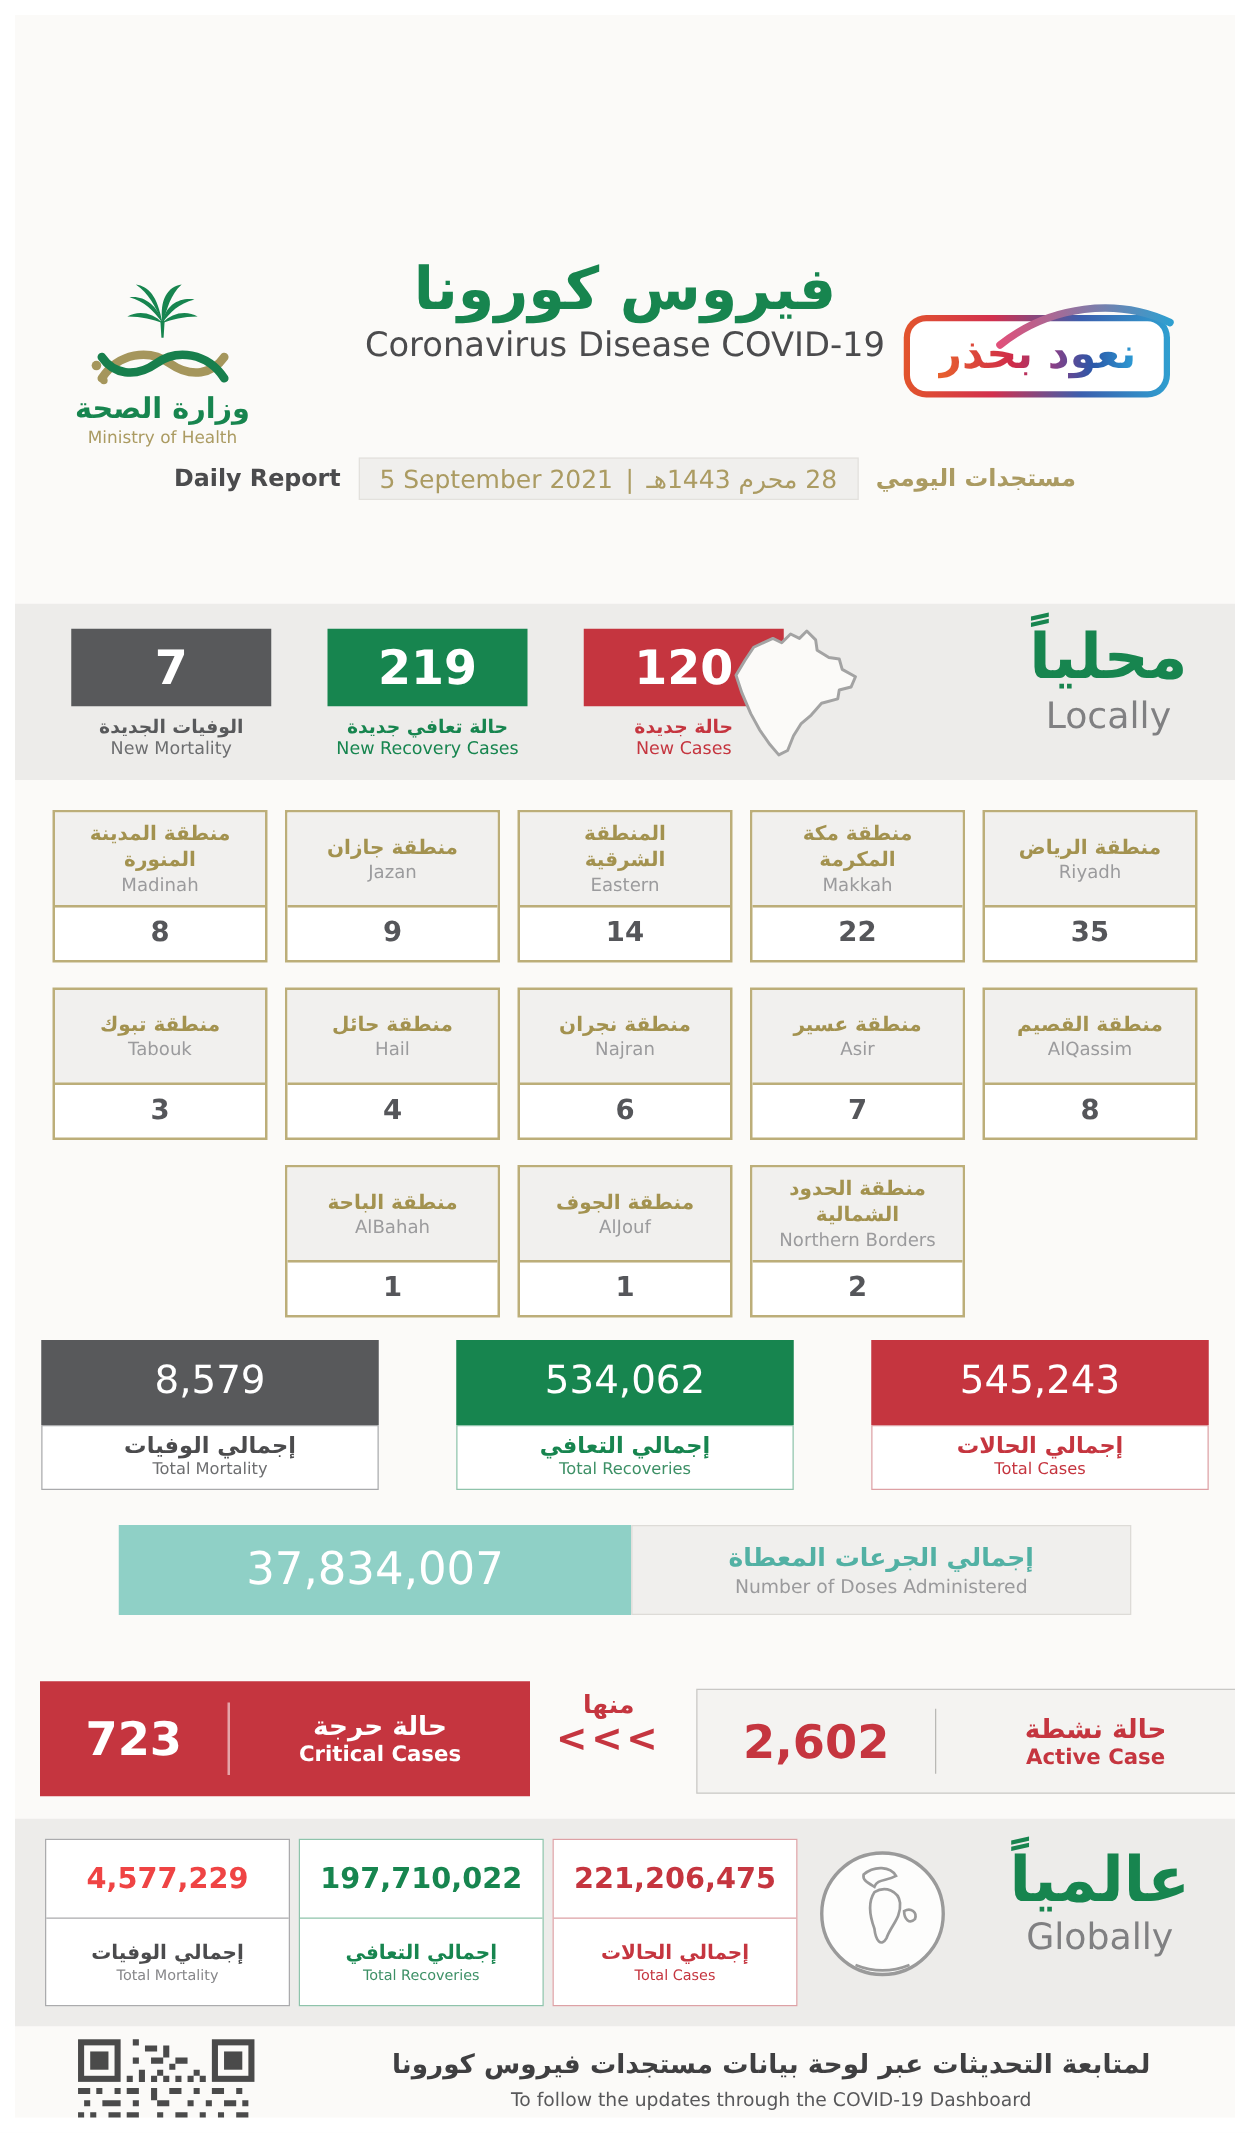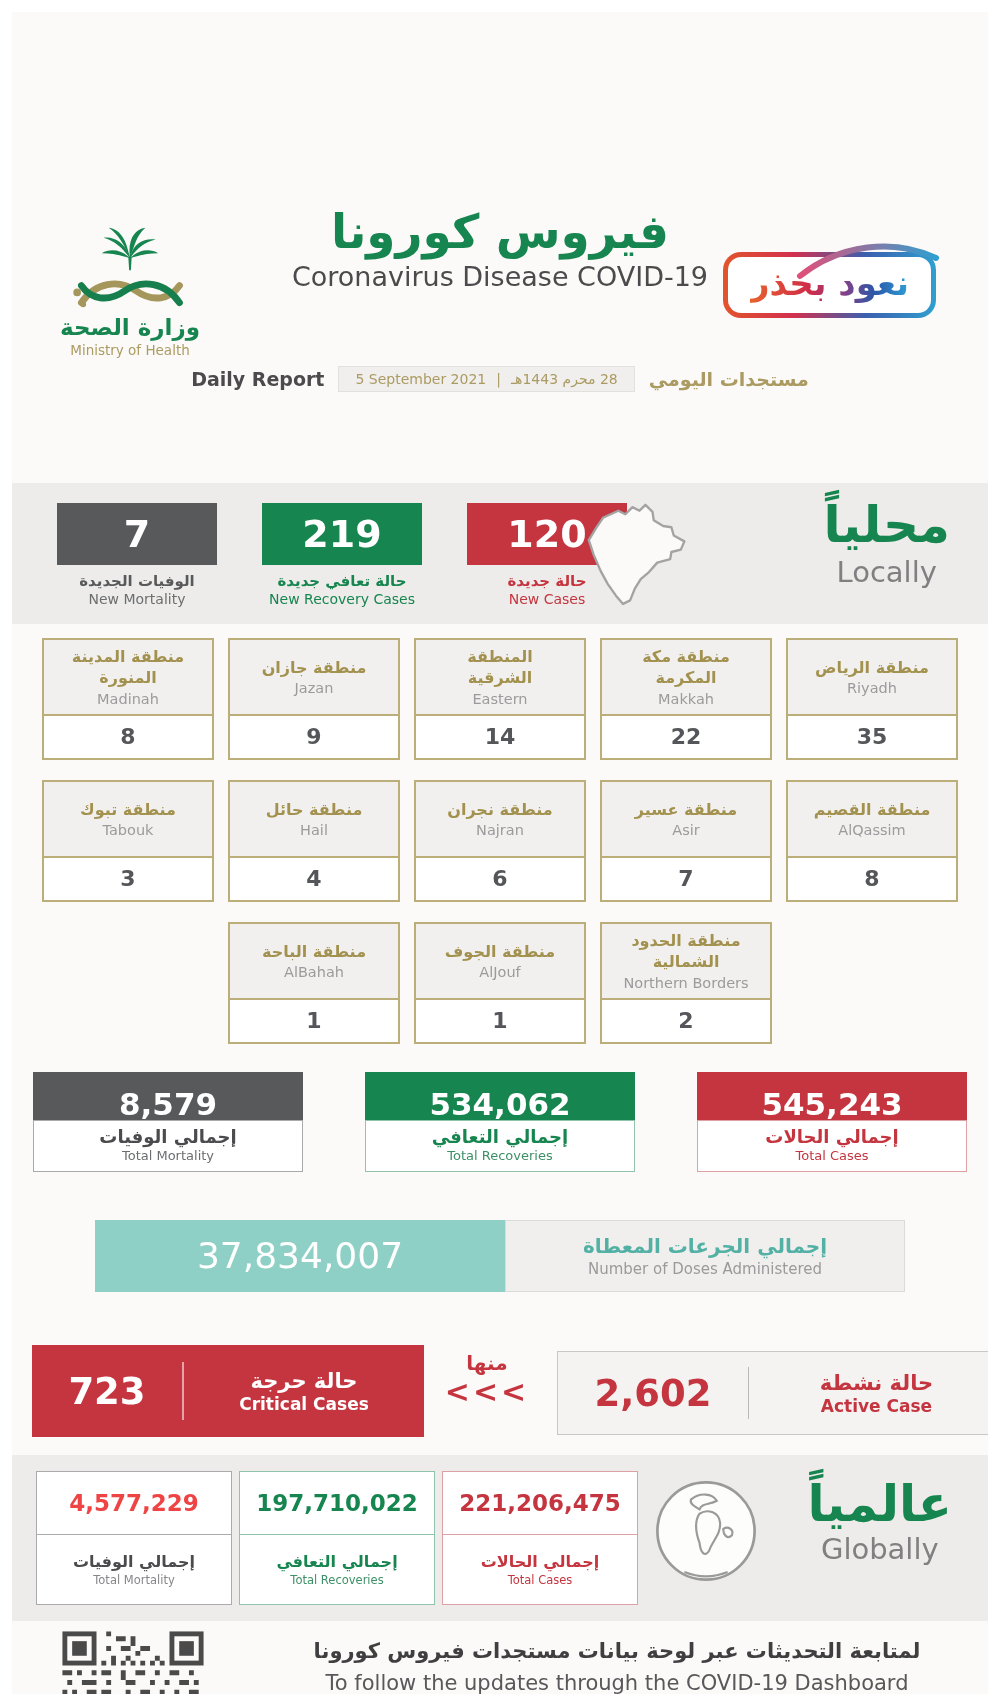--- a/index.html
+++ b/index.html
@@ -19,55 +19,55 @@
   .badge-inner{background:#fff;border-radius:13px;padding:6px 22px 10px;}
   .badge-text{font-size:34px;font-weight:bold;color:#c32a52;direction:rtl;}
   @supports ((-webkit-background-clip:text) or (background-clip:text)){
     .badge-text{background-image:linear-gradient(90deg,#e8622d 0%,#cf2b49 38%,#8a3f86 58%,#2b57a8 78%,#2d9fd6 100%);
       -webkit-background-clip:text;background-clip:text;color:transparent;}
   }
   .badge-swoosh{position:absolute;top:-16px;right:-6px;}
   .date-row{position:absolute;top:158px;left:0;width:100%;display:flex;justify-content:center;
             align-items:center;gap:14px;}
   .dr-en{font-size:19px;font-weight:600;color:#4b4b4d;}
-  .date-box{background:#f0efed;border:1px solid #e3e1dd;padding:4px 16px;font-size:14px;color:#ab9b62;
+  .date-box{background:#f0efed;border:1px solid #e3e1dd;padding:4px 16px;font-size:20px;color:#ab9b62;
             display:flex;gap:10px;align-items:center;}
   .dr-ar{font-size:19px;font-weight:bold;color:#ab9b62;direction:rtl;}
   .title-ar{text-align:center;margin-top:196px;font-size:47px;font-weight:bold;color:#17854f;direction:rtl;line-height:1;}
   .title-en{text-align:center;font-size:27px;font-weight:500;color:#4b4b4d;margin-top:6px;}
 
   
   .locband{height:141px;background:#edecea;position:relative;}
   .stat{position:absolute;top:20px;width:160px;text-align:center;}
   .stat-box{height:62px;line-height:62px;color:#fff;font-size:38px;font-weight:bold;}
   .stat-ar{margin-top:7px;font-size:15px;font-weight:bold;direction:rtl;}
   .stat-en{font-size:14px;margin-top:1px;}
   .st-gray .stat-box{background:#58595b;} .st-gray .stat-ar{color:#58595b;} .st-gray .stat-en{color:#6d6e70;}
   .st-green .stat-box{background:#17854f;} .st-green .stat-ar{color:#17854f;} .st-green .stat-en{color:#17854f;}
   .st-red .stat-box{background:#c5353f;} .st-red .stat-ar{color:#c5353f;} .st-red .stat-en{color:#c5353f;}
   .map-svg{position:absolute;right:288px;top:10px;}
   .loc-head{position:absolute;right:38px;top:14px;text-align:center;}
   .loc-head-ar{font-size:50px;font-weight:bold;color:#17854f;direction:rtl;line-height:1.15;}
   .loc-head-en{font-size:29px;color:#808082;margin-top:0px;}
 
   
-  .regions{height:440px;padding-top:14px;}
+  .regions{height:440px;padding-top:24px;}
   .rrow{display:flex;justify-content:center;gap:14px;margin-bottom:20px;}
   .rcard{width:172px;border:2px solid #bcae79;background:#fff;}
   .rcard-label{background:#f1f0ee;border-bottom:2px solid #bcae79;min-height:76px;display:flex;
                flex-direction:column;justify-content:center;align-items:center;padding:6px 4px;}
   .rcard-ar{color:#a3924f;font-size:16px;font-weight:bold;direction:rtl;text-align:center;
             max-width:126px;line-height:1.3;}
   .rcard-en{color:#9b9b9d;font-size:14.5px;margin-top:2px;}
   .rcard-num{height:42px;line-height:42px;text-align:center;font-size:22px;font-weight:bold;color:#55565a;}
 
   
   .totals{height:142px;display:flex;justify-content:center;gap:62px;padding-top:8px;}
   .tcard{width:270px;text-align:center;}
-  .tcard-num{height:48px;line-height:64px;color:#fff;font-size:31px;font-weight:bold;}
+  .tcard-num{height:68px;line-height:64px;color:#fff;font-size:31px;font-weight:normal;}
   .tcard-label{background:#fff;padding:5px 0 8px;}
   .tcard-ar{font-size:18px;font-weight:bold;direction:rtl;}
   .tcard-en{font-size:13px;margin-top:1px;}
   .t-gray .tcard-num{background:#58595b;} .t-gray .tcard-label{border:1px solid #a9aaac;}
   .t-gray .tcard-ar{color:#4b4b4d;} .t-gray .tcard-en{color:#6d6e70;}
   .t-green .tcard-num{background:#17854f;} .t-green .tcard-label{border:1px solid #8fc3ab;}
   .t-green .tcard-ar{color:#17854f;} .t-green .tcard-en{color:#3d9066;}
   .t-red .tcard-num{background:#c5353f;} .t-red .tcard-label{border:1px solid #ddA1a5;}
   .t-red .tcard-ar{color:#c5353f;} .t-red .tcard-en{color:#c5353f;}
 
@@ -116,21 +116,21 @@
   .globe-svg{position:absolute;left:640px;top:14px;}
   .glob-head{position:absolute;right:36px;top:22px;text-align:center;}
   .glob-head-ar{font-size:50px;font-weight:bold;color:#17854f;direction:rtl;line-height:1.1;}
   .glob-head-en{font-size:29px;color:#808082;}
 
   
   .qrsec{height:140px;position:relative;}
   .qr-svg{position:absolute;left:48px;top:8px;}
   .dash-text{position:absolute;left:252px;top:18px;width:706px;text-align:center;}
   .dash-ar{font-size:21px;font-weight:bold;color:#3f3f41;direction:rtl;}
-  .dash-en{font-size:21px;font-weight:500;color:#58585a;margin-top:8px;}
+  .dash-en{font-size:15px;font-weight:500;color:#58585a;margin-top:8px;}
 </style>
 </head>
 <body>
 
 <div class="page">
 <div class="inner">
 
   <div class="header">
     <div class="logo">
       <svg width="128" height="104" viewBox="0 0 150 122">

